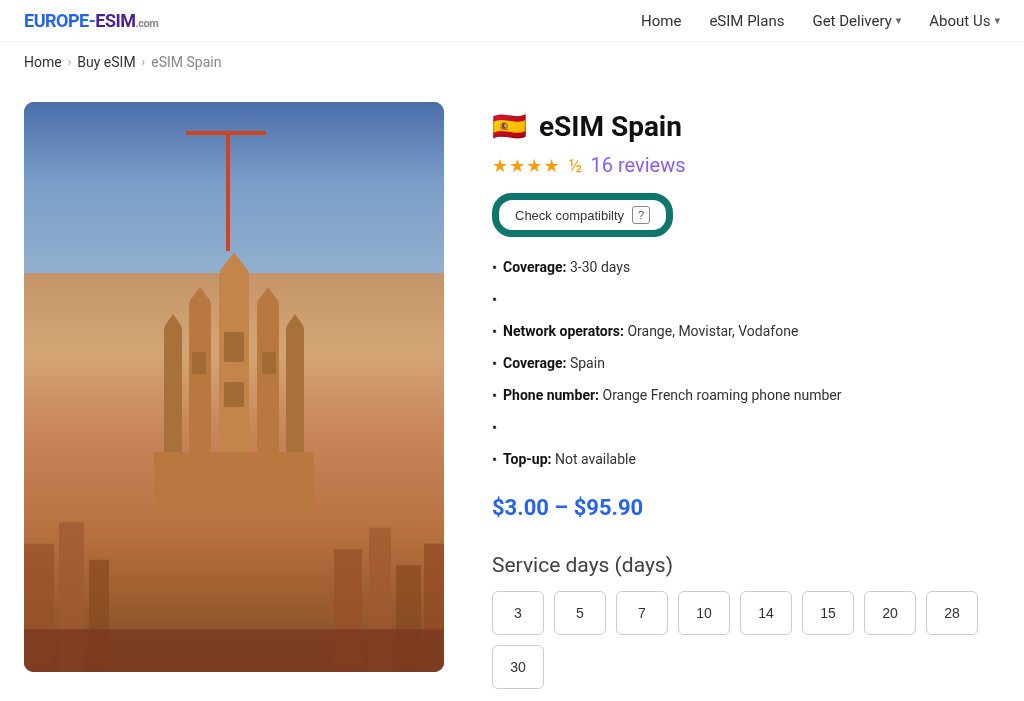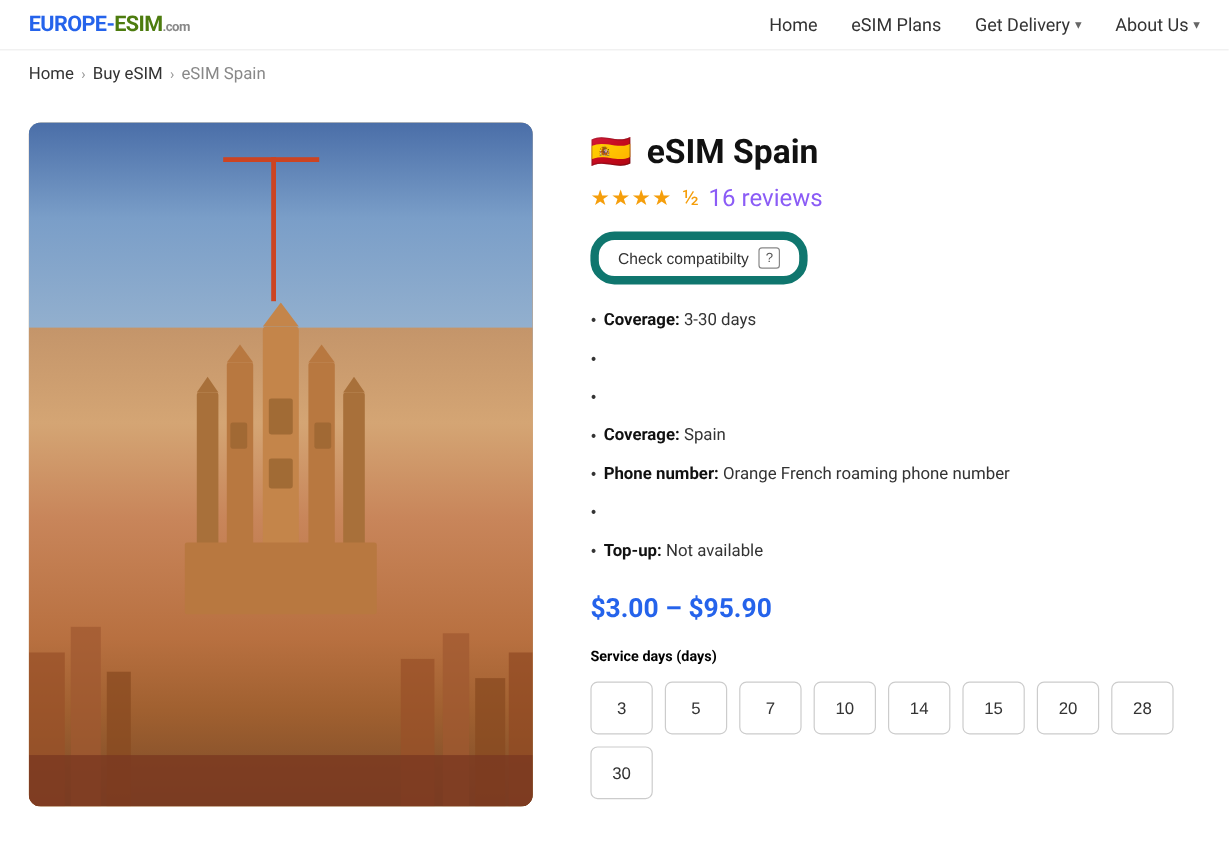--- a/index.html
+++ b/index.html
@@ -189,28 +189,28 @@
     .feature-value {
       color: #333;
       margin-top: 29px;
     }
 
     
     .price-row {
       font-size: 22px;
       font-weight: 700;
       color: #2563eb;
-      margin-bottom: 20px;
+      margin-bottom: 33px;
     }
 
     
     .service-days-label {
-      font-size: 12px;
-      font-weight: 700;
-      color: #000000;
+      font-size: 21px;
+      font-weight: 400;
+      color: #404040;
       margin-bottom: 14px;
     }
     .days-grid {
       display: flex;
       flex-wrap: wrap;
       gap: 10px;
       margin-bottom: 10px;
     }
     .day-btn {
       width: 52px;
@@ -225,21 +225,21 @@
       align-items: center;
       justify-content: center;
     }
   </style>
 </head>
 <body>
 
 <header class="header">
   <div class="logo-area">
     <span class="logo-text">
-      EUROPE-<span style="color:#4d7c0f;text-align:center;">ESIM</span><span style="font-size:11px;color:#888;">.com</span>
+      EUROPE-<span style="color:#4c1d95;text-align:center;">ESIM</span><span style="font-size:11px;color:#888;">.com</span>
     </span>
   </div>
   <nav class="nav">
     <a class="nav-item">Home</a>
     <a class="nav-item">eSIM Plans</a>
     <a class="nav-item">
       <span>Get Delivery</span>
       <span class="nav-chevron">▾</span>
     </a>
     <a class="nav-item">
@@ -326,20 +326,21 @@
     <ul class="feature-list">
       <li>
         <span class="feature-bullet">•</span>
         <span><span class="feature-label">Coverage:</span>&nbsp;<span class="feature-value">3-30 days</span></span>
       </li>
       <li>
         <span class="feature-bullet">•</span>
       </li>
       <li>
         <span class="feature-bullet">•</span>
+        <span><span class="feature-label">Network operators:</span>&nbsp;<span class="feature-value">Orange, Movistar, Vodafone</span></span>
       </li>
       <li>
         <span class="feature-bullet">•</span>
         <span><span class="feature-label">Coverage:</span>&nbsp;<span class="feature-value">Spain</span></span>
       </li>
       <li>
         <span class="feature-bullet">•</span>
         <span><span class="feature-label">Phone number:</span>&nbsp;<span class="feature-value">Orange French roaming phone number</span></span>
       </li>
       <li>

